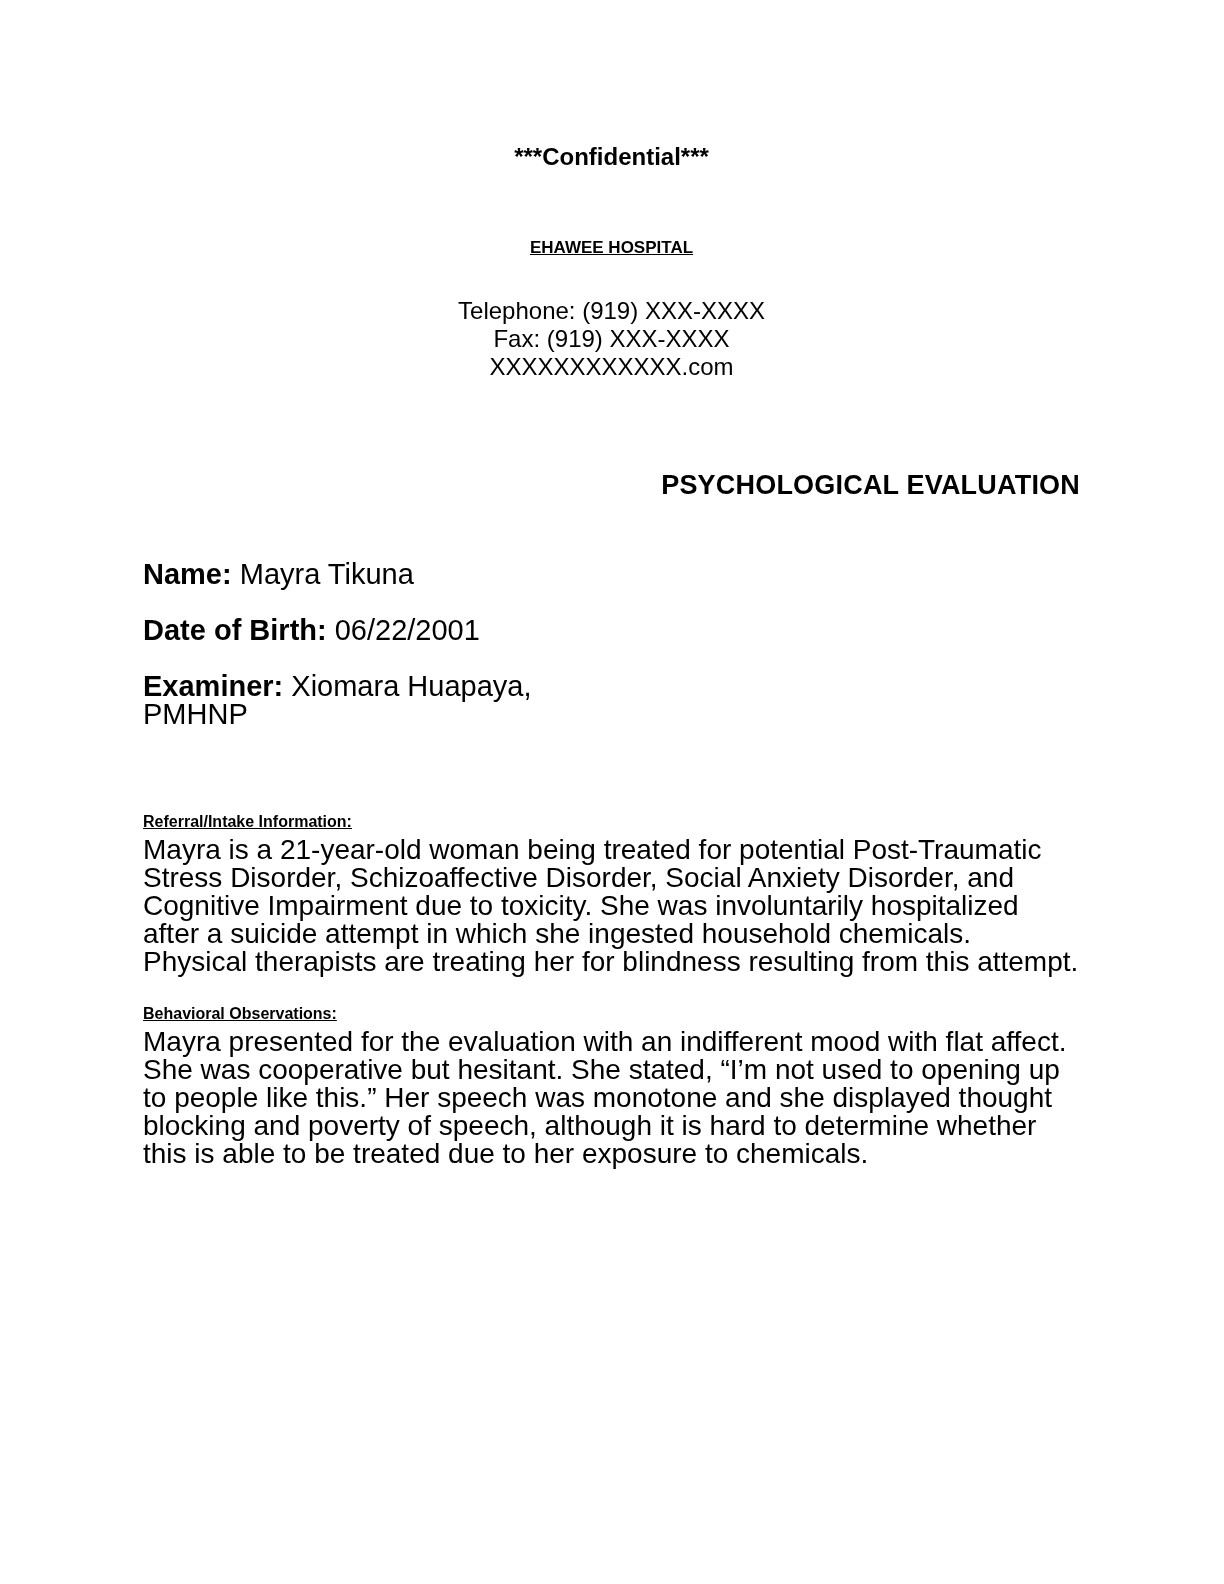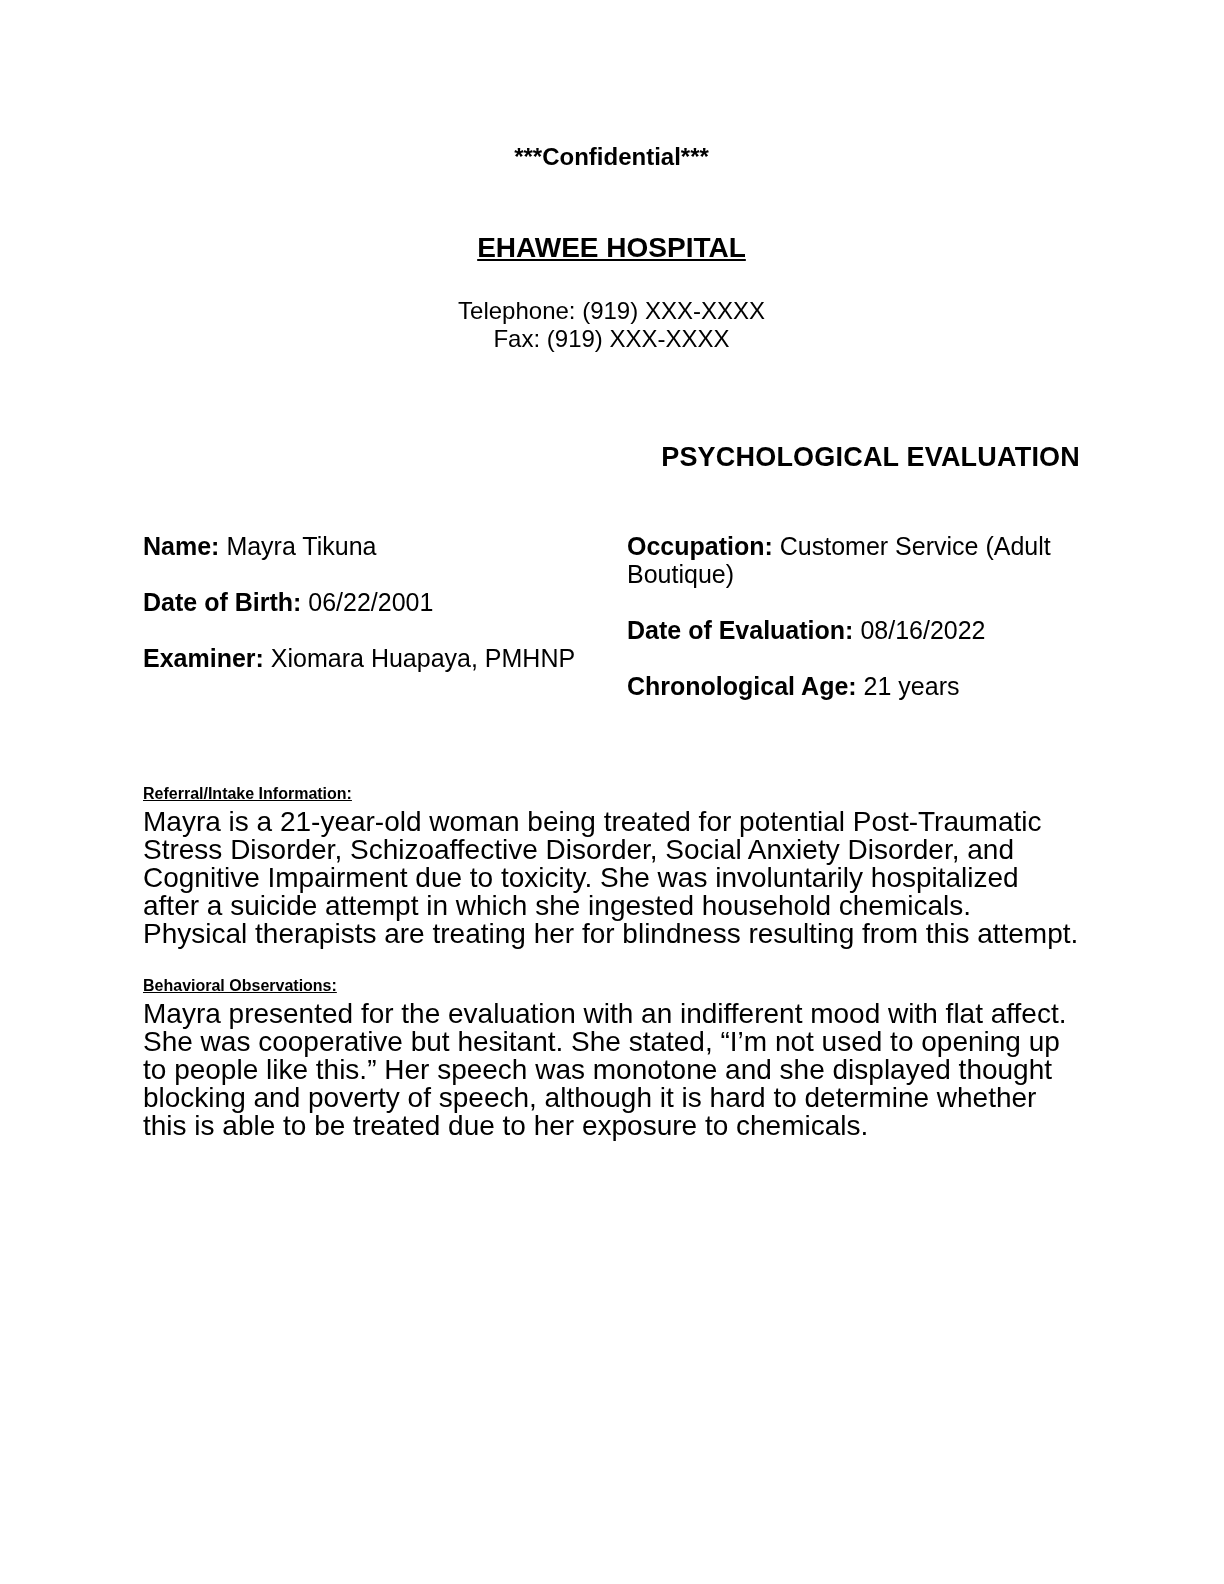--- a/index.html
+++ b/index.html
@@ -20,21 +20,21 @@
   }
   .center { text-align: center; }
 
   .confidential {
     font-size: 24px;
     line-height: 28px;
     font-weight: bold;
   }
   .hospital-name {
     margin-top: 62px;
-    font-size: 28px;
+    font-size: 17px;
     line-height: 30px;
     font-weight: bold;
     text-decoration: underline;
   }
   .contact-block {
     margin-top: 34px;
     font-size: 24px;
     line-height: 28px;
   }
   .doc-title {
@@ -42,22 +42,22 @@
     font-size: 27px;
     line-height: 32px;
     font-weight: bold;
     letter-spacing: 0.2px;
     text-align: right;
   }
   .info-grid {
     margin-top: 59px;
     display: grid;
     grid-template-columns: 453px 453px;
-    column-gap: 31px;
-    font-size: 25px;
+    column-gap: 40px;
+    font-size: 29px;
     line-height: 28px;
   }
   .info-grid p { margin-bottom: 28px; }
   .info-grid p:last-child { margin-bottom: 0; }
   .label { font-weight: bold; }
 
   .section { font-size: 24px; line-height: 28px; }
   .section-referral { margin-top: 80px; }
   .section-behavioral { margin-top: 24px; }
   .section-heading {
@@ -73,34 +73,30 @@
 
 <div class="page">
 
   <p class="center confidential">***Confidential***</p>
 
   <p class="center hospital-name">EHAWEE HOSPITAL</p>
 
   <div class="center contact-block">
     <p>Telephone: (919) XXX-XXXX</p>
     <p>Fax: (919) XXX-XXXX</p>
+    <p>XXXXXXXXXXXX.com</p>
   </div>
 
   <h1 class="center doc-title">PSYCHOLOGICAL EVALUATION</h1>
 
   <div class="info-grid">
     <div class="info-col">
       <p><span class="label">Name:</span> <span>Mayra Tikuna</span></p>
       <p><span class="label">Date of Birth:</span> <span>06/22/2001</span></p>
       <p><span class="label">Examiner:</span> <span>Xiomara Huapaya, PMHNP</span></p>
-    </div>
-    <div class="info-col">
-      <p><span class="label">Occupation:</span> <span>Customer Service (Adult Boutique)</span></p>
-      <p><span class="label">Date of Evaluation:</span> <span>08/16/2022</span></p>
-      <p><span class="label">Chronological Age:</span> <span>21 years</span></p>
     </div>
   </div>
 
   <div class="section section-referral">
     <h2 class="section-heading">Referral/Intake Information:</h2>
     <p class="section-body">Mayra is a 21-year-old woman being treated for potential Post-Traumatic Stress Disorder, Schizoaffective Disorder, Social Anxiety Disorder, and Cognitive Impairment due to toxicity. She was involuntarily hospitalized after a suicide attempt in which she ingested household chemicals. Physical therapists are treating her for blindness resulting from this attempt.</p>
   </div>
 
   <div class="section section-behavioral">
     <h2 class="section-heading">Behavioral Observations:</h2>

